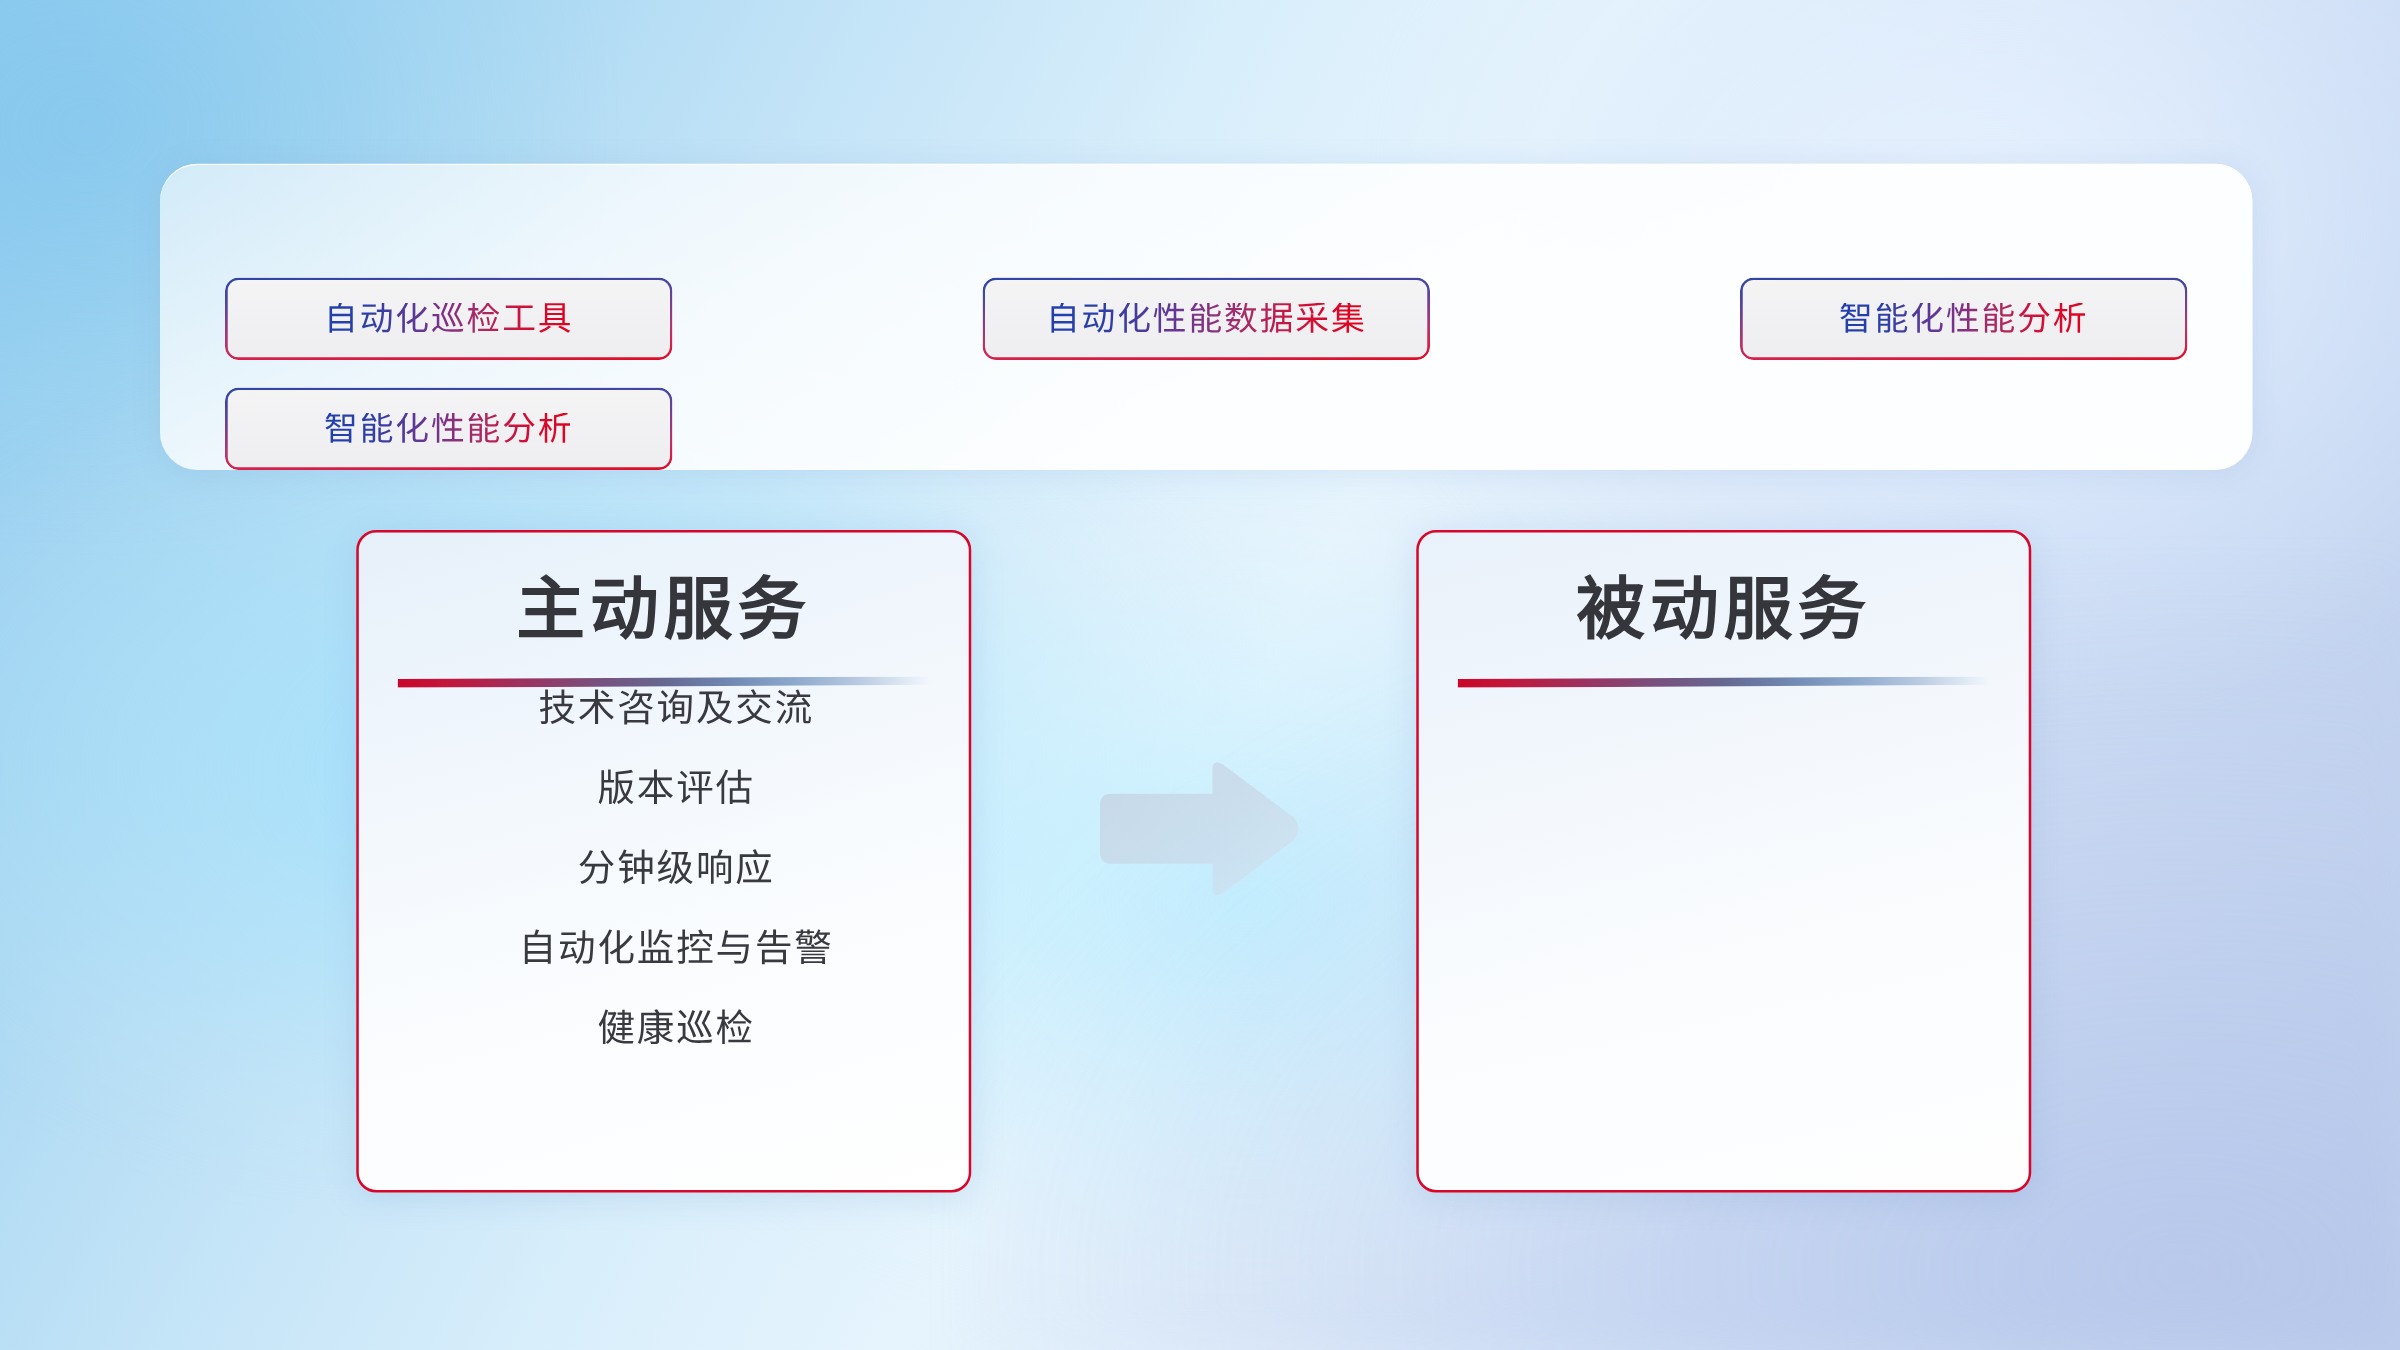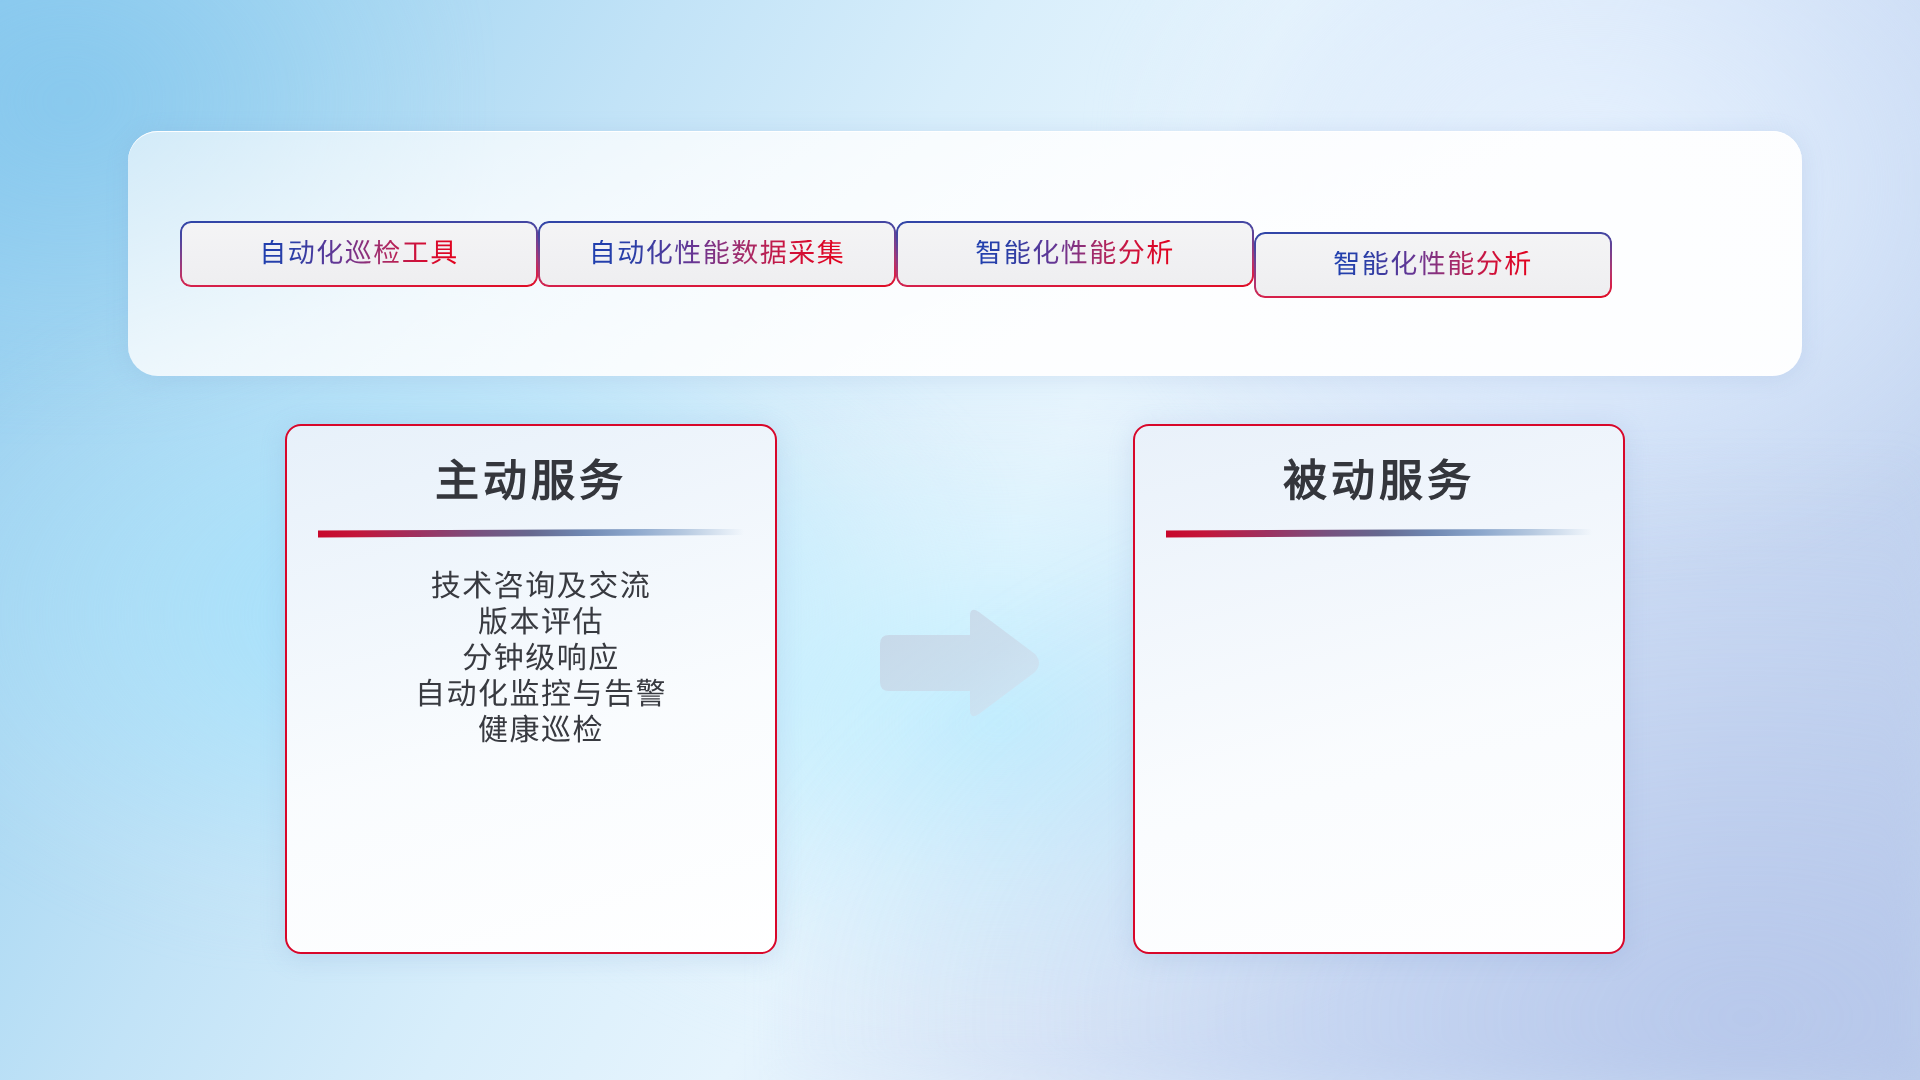--- a/index.html
+++ b/index.html
@@ -74,22 +74,22 @@
     position:absolute;left:128px;top:131px;width:1674px;height:245px;
     border-radius:30px;
     background:linear-gradient(160deg,
       rgba(255,255,255,.60) 0%,
       rgba(255,255,255,.80) 30%,
       rgba(255,255,255,.93) 62%,
       rgba(255,255,255,.97) 100%);
     box-shadow:0 2px 22px rgba(120,155,205,.18),
                inset 0 1px 0 rgba(255,255,255,.95);
     z-index:3;
-    display:flex;flex-direction:row;
-    justify-content:space-between;
+    display:flex;flex-direction:column;
+    justify-content:flex-end;
     padding:0 52px;
     box-sizing:border-box;
   }
   .pill-row{
     display:flex;justify-content:space-between;align-items:center;
     width:100%;
   }
   .pill-row + .pill-row{margin-top:22px;}
   .pill{
     width:358px;height:66px;
@@ -153,21 +153,21 @@
     box-shadow:0 4px 26px rgba(115,150,200,.20);
     z-index:3;
     display:flex;flex-direction:column;align-items:center;
     overflow:hidden;
   }
   #card-active{left:285px;top:424px;}
   #card-passive{left:1133px;top:424px;}
 
   .card-title{
     margin-top:30px;
-    font-size:44px;
+    font-size:55px;
     font-weight:bold;
     color:#34363c;
     letter-spacing:4px;
     line-height:1.15;
   }
   .card-divider{
     margin-top:22px;
     width:426px;height:9px;
     position:relative;
   }
@@ -181,23 +181,23 @@
       #66688f 50%,
       #6f87b1 62%,
       #8ca7cc 74%,
       #b6c9e0 86%,
       #e2ebf5 96%,
       rgba(240,245,250,0) 100%);
     clip-path:polygon(0 22%, 100% 0%, 100% 72%, 0 100%);
   }
 
   .card-items{
-    margin-top:30px;
     width:100%;
     display:flex;flex-direction:column;align-items:center;
+    gap:28px;
     padding-left:20px;
   }
   .card-item{
     font-size:30px;
     color:#383a40;
     letter-spacing:1.5px;
     line-height:1.2;
     white-space:nowrap;
   }
 

